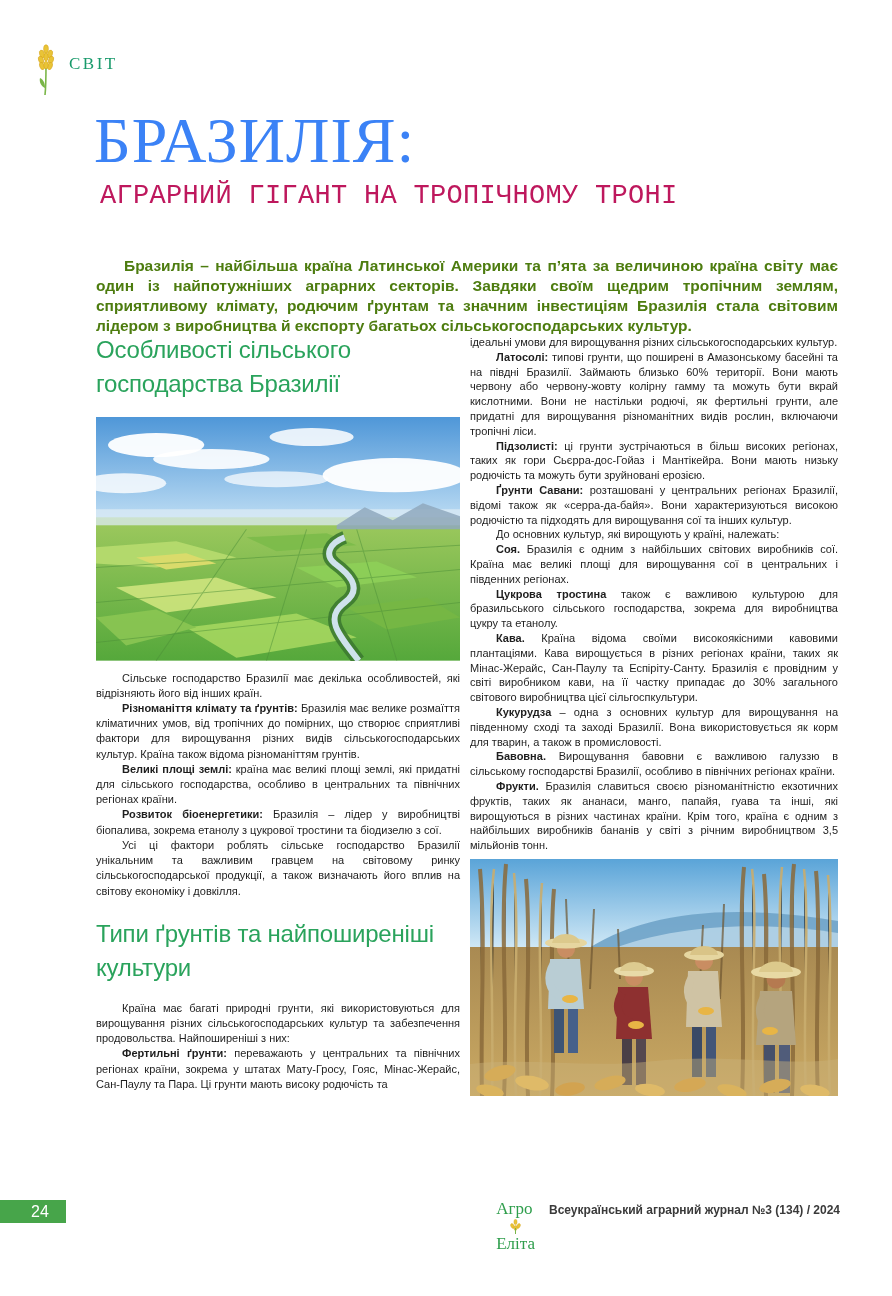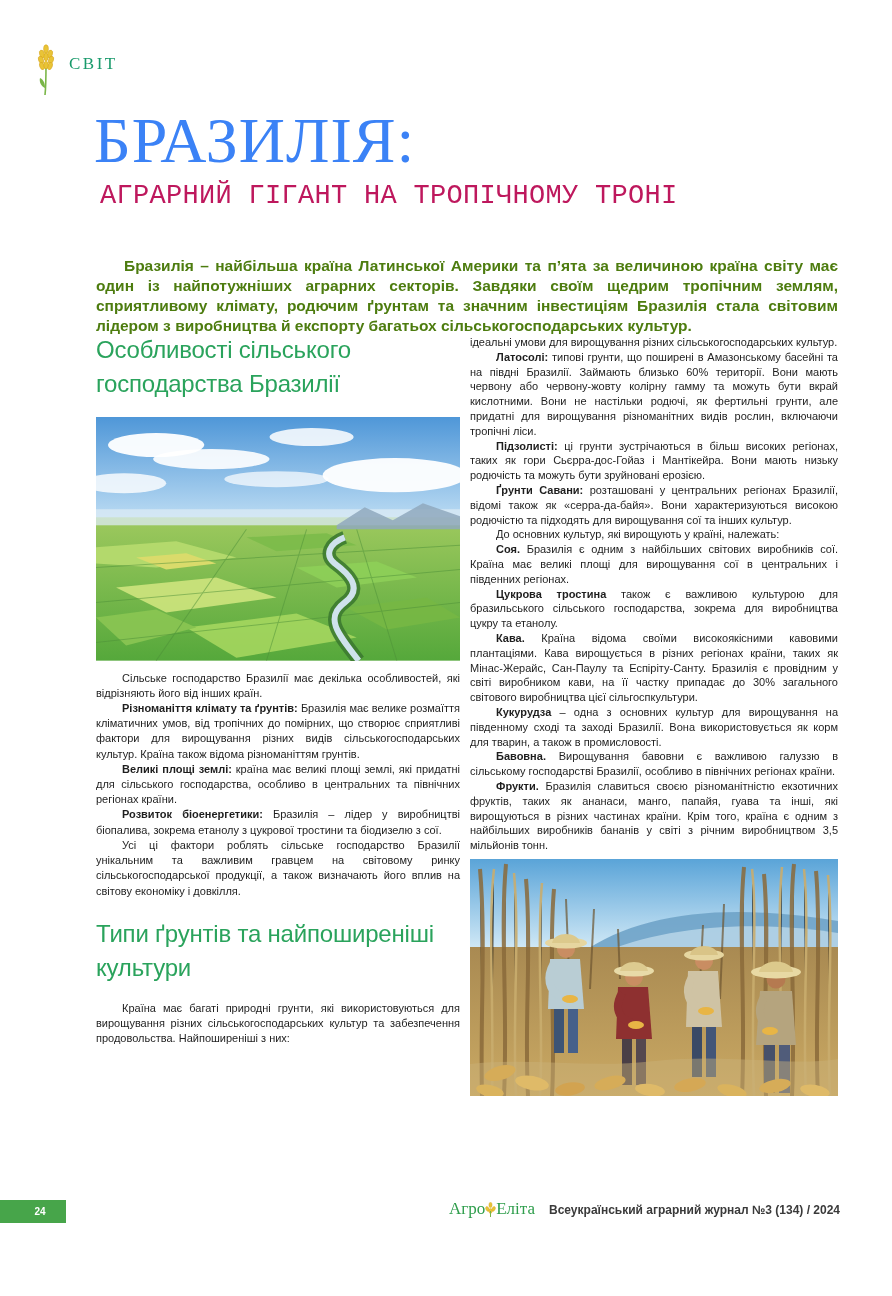--- a/index.html
+++ b/index.html
@@ -26,25 +26,25 @@
   .green-heading.second{margin-top:18px;}
   .body-para{margin:0;font-size:11px;line-height:15.2px;text-align:justify;
              text-indent:26px;color:#1e1e1e;}
   .col-right .body-para{line-height:14.8px;}
   .body-para.no-indent{text-indent:0;}
   .body-para b{font-weight:bold;}
   .photo{display:block;width:100%;border:0;margin:0 0 10px 0;}
   .photo-bottom{margin:6px 0 0 0;}
   
   .page-badge{position:absolute;left:0;top:1200px;width:66px;height:23px;background:#47a54a;
-              color:#ffffff;font-size:10px;font-weight:bold;display:flex;align-items:center;
+              color:#ffffff;font-size:16px;font-weight:normal;display:flex;align-items:center;
               justify-content:center;padding-left:14px;box-sizing:border-box;}
   .footer-right{position:absolute;right:52px;top:1199px;display:flex;align-items:baseline;gap:14px;}
   .journal-logo{font-family:"Liberation Serif",serif;font-size:17px;color:#2f9e4c;
-                display:flex;align-items:baseline;}
+                display:flex;align-items:baseline;flex-direction:column;}
   .journal-logo .logo-icon{width:13px;height:15px;align-self:center;margin:0 -1px;}
   .journal-issue{font-size:12px;font-weight:bold;color:#3a3a3a;}
 </style>
 </head>
 <body>
 
 <div class="page">
 
   <div class="rubric">
     <svg class="wheat" width="26" height="52" viewBox="0 0 26 52">
@@ -122,20 +122,21 @@
         <p class="body-para"><b>Різноманіття клімату та ґрунтів:</b> Бразилія має велике розмаїття кліматичних умов, від тропічних до помірних, що створює сприятливі фактори для вирощування різних видів сільськогосподарських культур. Країна також відома різноманіттям грунтів.</p>
         <p class="body-para"><b>Великі площі землі:</b> країна має великі площі землі, які придатні для сільського господарства, особливо в центральних та північних регіонах країни.</p>
         <p class="body-para"><b>Розвиток біоенергетики:</b> Бразилія – лідер у виробництві біопалива, зокрема етанолу з цукрової тростини та біодизелю з сої.</p>
         <p class="body-para">Усі ці фактори роблять сільське господарство Бразилії унікальним та важливим гравцем на світовому ринку сільськогосподарської продукції, а також визначають його вплив на світову економіку і довкілля.</p>
       </div>
 
     <h2 class="green-heading second">Типи ґрунтів та найпоширеніші культури</h2>
 
     <div>
         <p class="body-para">Країна має багаті природні грунти, які використовуються для вирощування різних сільськогосподарських культур та забезпечення продовольства. Найпоширеніші з них:</p>
+        <p class="body-para"><b>Фертильні ґрунти:</b> переважають у центральних та північних регіонах країни, зокрема у штатах Мату-Гросу, Гояс, Мінас-Жерайс, Сан-Паулу та Пара. Ці грунти мають високу родючість та</p>
       </div>
   </div>
 
   <div class="col col-right">
     <div>
         <p class="body-para no-indent">ідеальні умови для вирощування різних сільськогосподарських культур.</p>
         <p class="body-para"><b>Латосолі:</b> типові грунти, що поширені в Амазонському басейні та на півдні Бразилії. Займають близько 60% території. Вони мають червону або червону-жовту колірну гамму та можуть бути вкрай кислотними. Вони не настільки родючі, як фертильні грунти, але придатні для вирощування різноманітних видів рослин, включаючи тропічні ліси.</p>
         <p class="body-para"><b>Підзолисті:</b> ці грунти зустрічаються в більш високих регіонах, таких як гори Сьєрра-дос-Гойаз і Мантікейра. Вони мають низьку родючість та можуть бути зруйновані ерозією.</p>
         <p class="body-para"><b>Ґрунти Савани:</b> розташовані у центральних регіонах Бразилії, відомі також як «серра-да-байя». Вони характеризуються високою родючістю та підходять для вирощування сої та інших культур.</p>
         <p class="body-para">До основних культур, які вирощують у країні, належать:</p>

